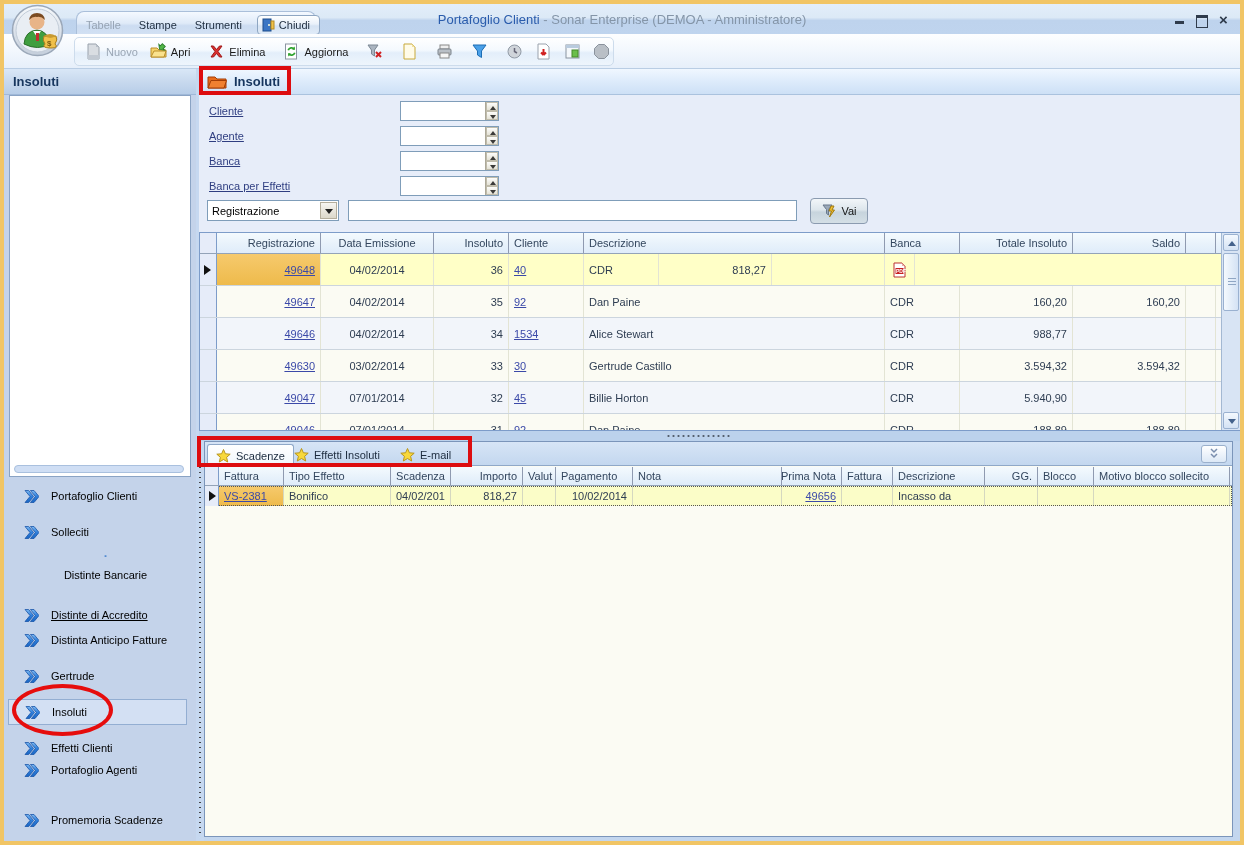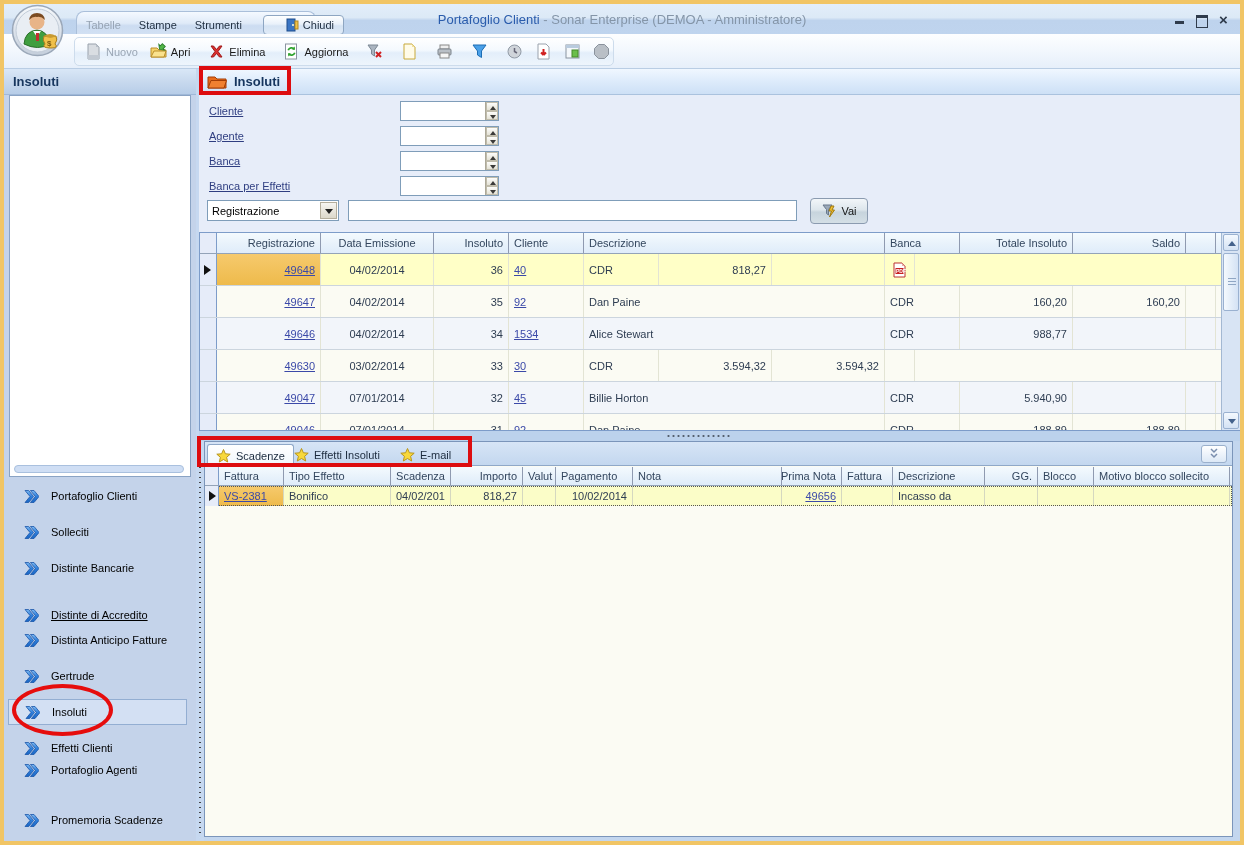--- a/index.html
+++ b/index.html
@@ -13,21 +13,21 @@
 #title-center { position:absolute; left:320px; right:320px; top:0; height:30px;
   display:flex; align-items:center; justify-content:center; font-size:13px; white-space:nowrap; }
 #title-primary { color:#2a5cac; }
 #title-secondary { color:#8495a8; white-space:pre; }
 #menustrip { position:absolute; left:72px; top:7px; width:240px; height:26px;
   background:linear-gradient(#f4f9ff,#dfeaf8 45%,#ccdcf1 55%,#d4e2f4);
   border:1px solid #aabfda; border-bottom:none; border-radius:8px 8px 0 0;
   display:flex; align-items:center; }
 .menu-item { padding:0 9px; color:#1d2c3e; }
 .menu-item.disabled { color:#96a3b3; }
-#chiudi-btn { margin-left:12px; height:20px; padding:0 9px 0 22px; display:flex; align-items:center; gap:4px;
+#chiudi-btn { margin-left:6px; height:20px; padding:0 9px 0 4px; display:flex; align-items:center; gap:4px;
   border:1px solid #8ea6c2; border-radius:4px; background:linear-gradient(#feffff,#e9f1fa 45%,#d5e3f3 55%,#e0ebf8); color:#1d2c3e; }
 #win-controls { position:absolute; right:10px; top:9px; display:flex; gap:9px; align-items:center; }
 .winbtn { width:13px; height:13px; position:relative; }
 #btn-min::after { content:""; position:absolute; left:2px; bottom:2px; width:9px; height:3px; background:#2f3b4c; }
 #btn-max::after { content:""; position:absolute; left:1px; top:2px; width:10px; height:9px;
   border:1px solid #2f3b4c; border-top:3px solid #2f3b4c; }
 #btn-close { color:#2f3b4c; font-size:15px; font-weight:bold; line-height:13px; text-align:center; }
 
 #avatar { position:absolute; left:7px; top:0; width:53px; height:53px; z-index:30; }
 
@@ -305,21 +305,21 @@
               <defs>
                 <linearGradient id="chg1" x1="0" y1="0" x2="0" y2="1">
                   <stop offset="0" stop-color="#7db9f2"></stop>
                   <stop offset="0.5" stop-color="#2f7fdb"></stop>
                   <stop offset="1" stop-color="#1a66c4"></stop>
                 </linearGradient>
               </defs>
             </svg>
             <span>Solleciti</span>
           </div>
-          <div class="nav-item" style="top: 486px;">
+          <div class="nav-item" style="top: 486px; flex-direction: column;">
             <svg width="15" height="13" viewBox="0 0 15 13">
               <path d="M1 0.5 L4.6 0.5 L9.6 6.5 L4.6 12.5 L1 12.5 L6 6.5 Z" fill="url(#chg2)" stroke="#1a55a8" stroke-width="0.8"></path>
               <path d="M6.4 0.5 L10 0.5 L15 6.5 L10 12.5 L6.4 12.5 L11.4 6.5 Z" fill="url(#chg2)" stroke="#1a55a8" stroke-width="0.8"></path>
               <defs>
                 <linearGradient id="chg2" x1="0" y1="0" x2="0" y2="1">
                   <stop offset="0" stop-color="#7db9f2"></stop>
                   <stop offset="0.5" stop-color="#2f7fdb"></stop>
                   <stop offset="1" stop-color="#1a66c4"></stop>
                 </linearGradient>
               </defs>
@@ -569,20 +569,21 @@
           <div class="g1-row row-cream">
             <div class="g-ind"></div>
             <div class="g-cell al-r" style="width:104px">
               <span class="link">49630</span>
             </div>
             <div class="g-cell al-c" style="width:113px">03/02/2014</div>
             <div class="g-cell al-r" style="width:75px">33</div>
             <div class="g-cell " style="width:75px">
               <span class="link">30</span>
             </div>
+            <div class="g-cell " style="width:301px">Gertrude Castillo</div>
             <div class="g-cell " style="width:75px">CDR</div>
             <div class="g-cell al-r" style="width:113px">3.594,32</div>
             <div class="g-cell al-r" style="width:113px">3.594,32</div>
             <div class="g-cell al-c" style="width:30px"></div>
           </div>
           <div class="g1-row row-blue">
             <div class="g-ind"></div>
             <div class="g-cell al-r" style="width:104px">
               <span class="link">49047</span>
             </div>

